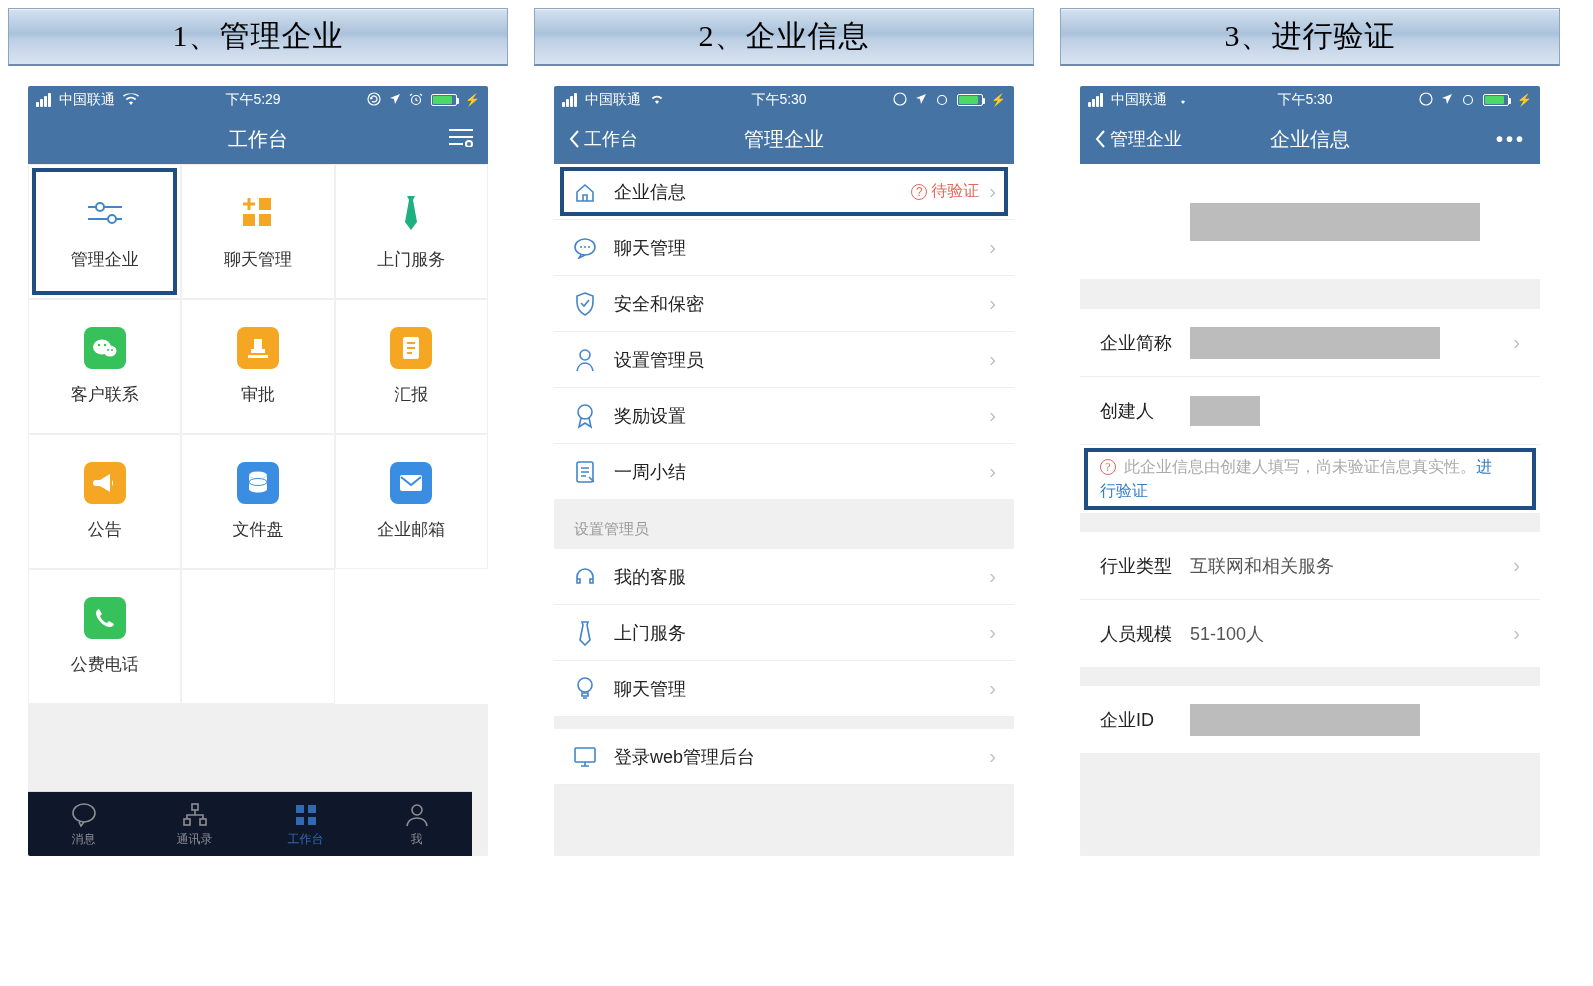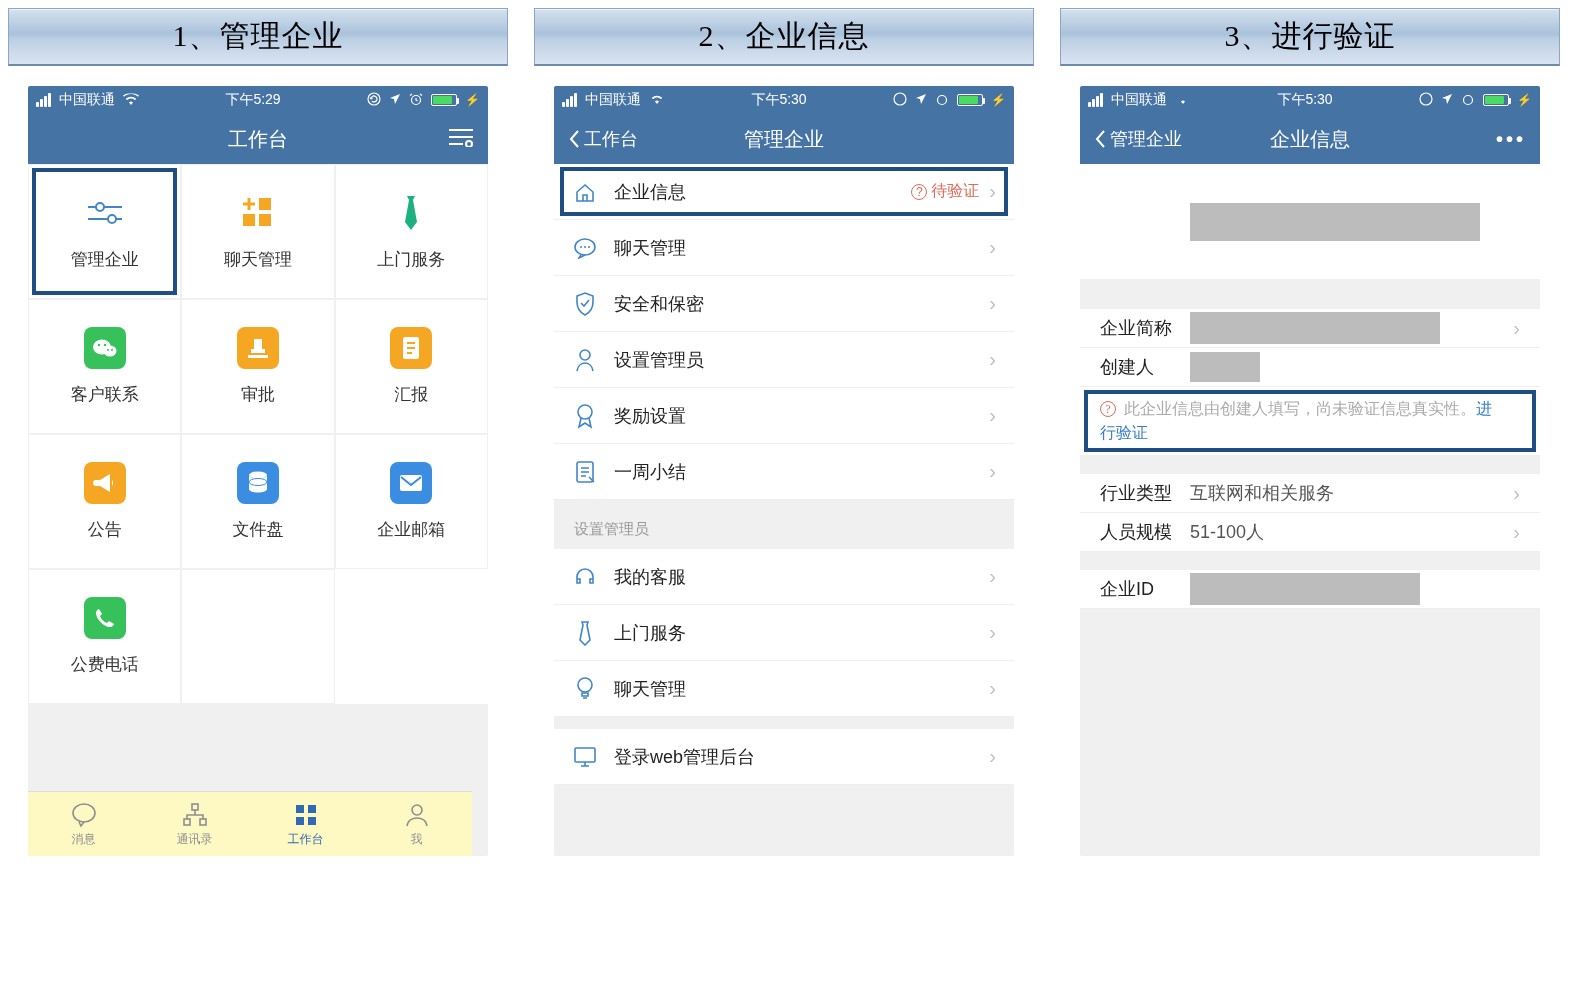--- a/index.html
+++ b/index.html
@@ -104,21 +104,21 @@
     gap:14px;
     border:1px solid #f0f0f0;
   }
   .app-cell.highlight { outline:4px solid #1f4f82; outline-offset:-8px; }
   .app-cell .aicon { width:42px; height:42px; border-radius:8px; display:flex; align-items:center; justify-content:center; }
   .app-cell .aicon.plain { border-radius:0; background:transparent; }
   .app-cell .label { font-size:17px; color:#333; }
   
   .tab-bar {
     height: 65px;
-    background:#fef9c3;
+    background:#0f172a;
     border-top:1px solid #ddd;
     display:flex;
     position:absolute;
     bottom:0; left:0; right:16px;
   }
   .tab {
     flex:1;
     display:flex;
     flex-direction:column;
     align-items:center;
@@ -166,21 +166,21 @@
     height:115px;
     display:flex;
     align-items:center;
     padding-left:110px;
   }
   .mask-block { background:#bcbcbc; }
   .info-row {
     display:flex;
     align-items:center;
     padding:0 20px;
-    height:39px;
+    height:68px;
     background:#fff;
     border-bottom:1px solid #eee;
     font-size:18px;
     color:#222;
   }
   .info-row .lbl { width:90px; }
   .info-row .val { flex:1; color:#555; }
   .info-row .chev { color:#c0c0c0; font-size:20px; }
   .verify-notice {
     background:#fff;

